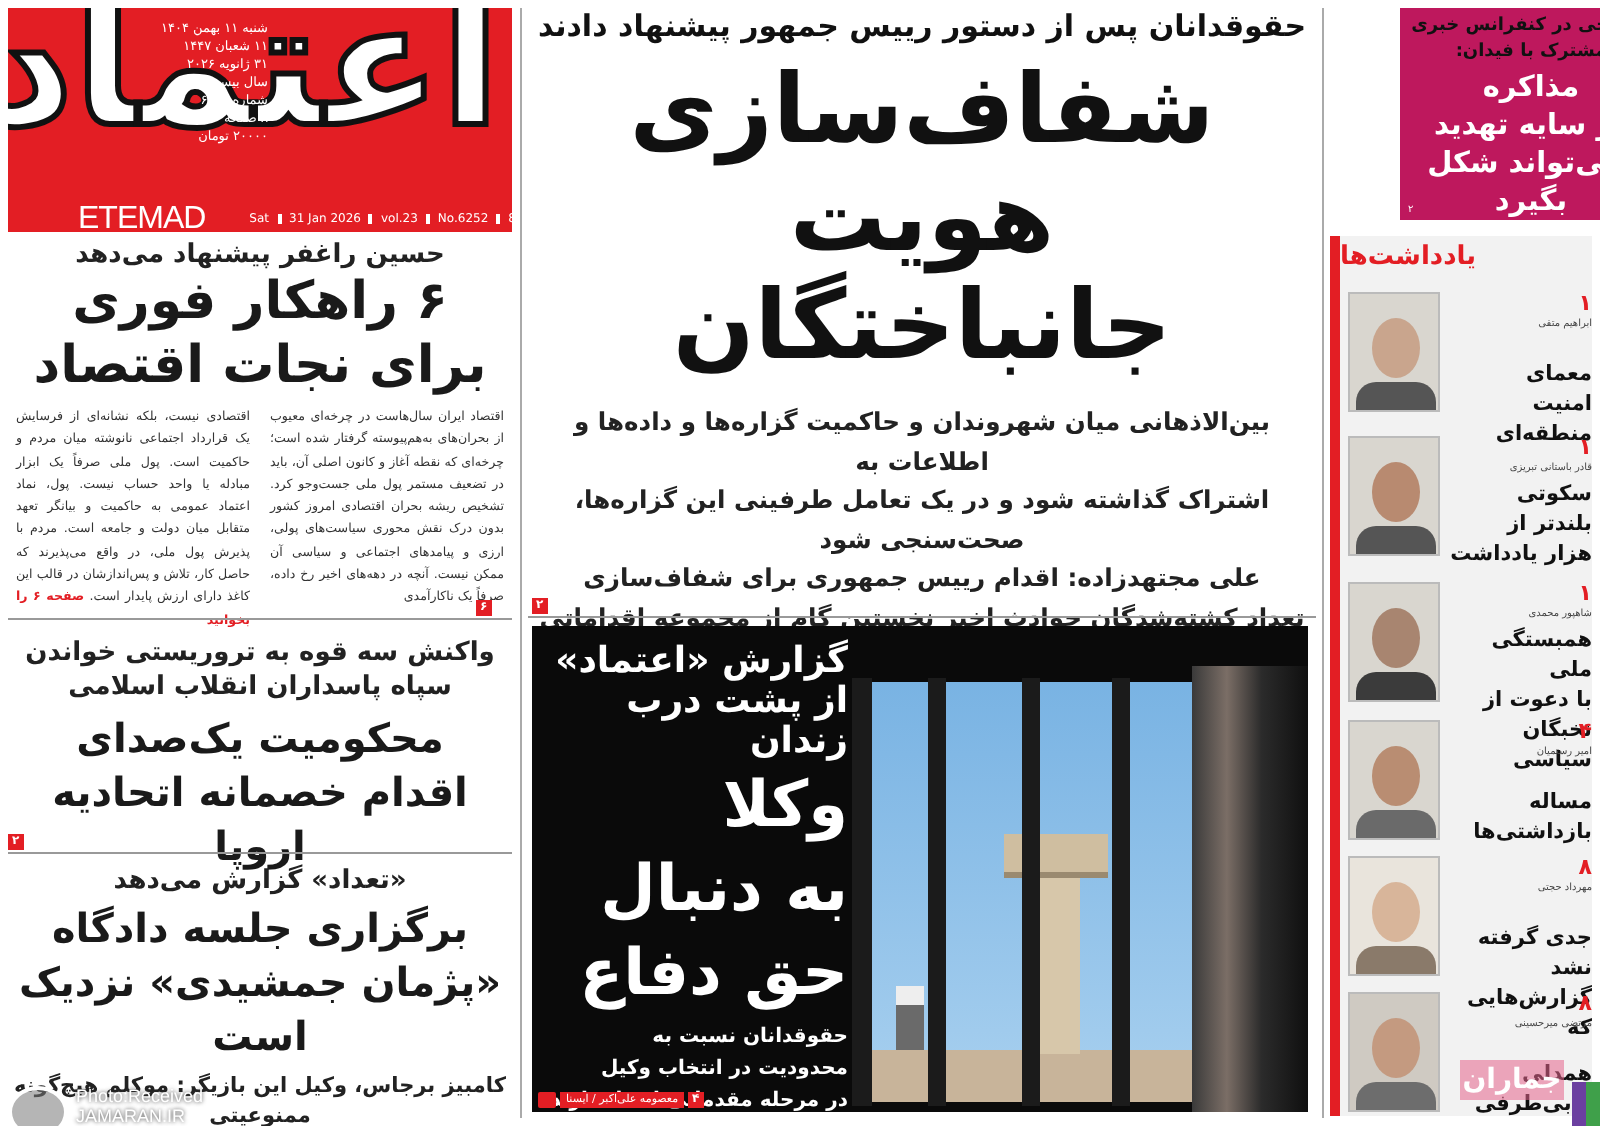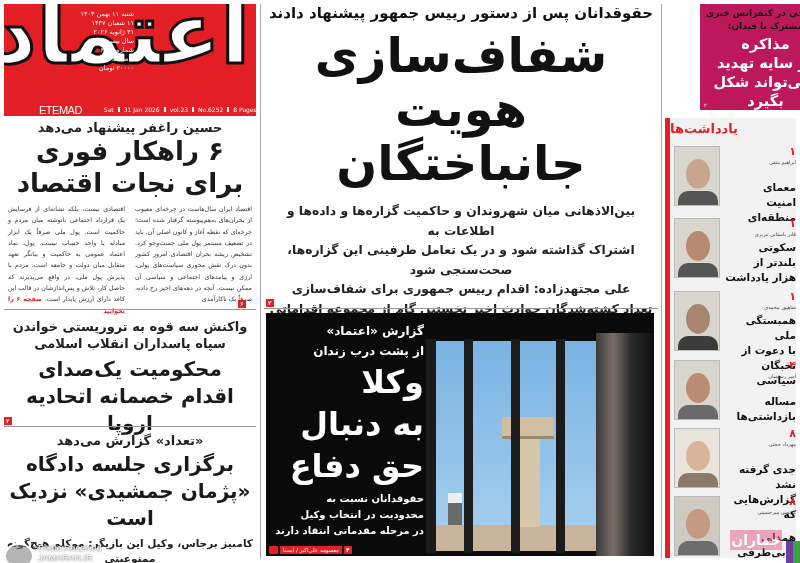--- a/index.html
+++ b/index.html
@@ -5,21 +5,21 @@
   * { box-sizing: border-box; margin: 0; padding: 0; }
   html, body { width: 800px; height: 563px; overflow: hidden; background: #fff; }
   body { position: relative; font-family: "DejaVu Sans", sans-serif; color: #111; }
 
   
   .masthead { position: absolute; left: 4px; top: 4px; width: 252px; height: 112px; background: #e31e24; overflow: hidden; }
   .logo-text { position: absolute; right: 6px; top: -14px; font-family: "DejaVu Sans", sans-serif; font-weight: bold; font-size: 86px; color: #fff; -webkit-text-stroke: 3px #111; letter-spacing: -4px; direction: rtl; line-height: 1; }
   .issue-info { position: absolute; left: 70px; top: 6px; width: 60px; direction: rtl; text-align: right; color: #fff; font-size: 6.5px; line-height: 9px; }
   .issue-info div { white-space: nowrap; }
   .masthead-bar { position: absolute; left: 0; bottom: 0; width: 100%; height: 13px; display: flex; align-items: center; gap: 4px; padding-left: 3px; color: #fff; font-size: 6px; white-space: nowrap; }
-  .brand-latin { font-family: "Liberation Sans", sans-serif; font-size: 11px; letter-spacing: -0.5px; font-weight: normal; margin-right: 18px; padding-left: 32px; }
+  .brand-latin { font-family: "Liberation Sans", sans-serif; font-size: 16px; letter-spacing: -0.5px; font-weight: normal; margin-right: 18px; padding-left: 32px; }
   .masthead-bar .sep { display: inline-block; width: 5px; height: 5px; border: 1px solid #fff; }
 
   
   .leftcol { position: absolute; left: 4px; width: 252px; direction: rtl; text-align: center; }
   .kicker { font-weight: bold; font-size: 13px; color: #222; }
   .head-l { font-weight: bold; font-size: 26px; line-height: 32px; color: #1a1a1a; }
   .head-m { font-weight: bold; font-size: 20px; line-height: 27px; color: #1a1a1a; }
   .sub { font-weight: bold; font-size: 13px; line-height: 17px; color: #222; }
   .bodycols { display: flex; gap: 10px; direction: rtl; text-align: justify; font-size: 6.3px; line-height: 11.3px; color: #333; padding: 0 4px; }
   .bodycols p { flex: 1; }
@@ -37,21 +37,21 @@
   
   .photo { position: absolute; left: 266px; top: 313px; width: 388px; height: 243px; background: #0a0a0a; overflow: hidden; }
   .sky { position: absolute; left: 168px; top: 28px; width: 162px; height: 210px; background: linear-gradient(#79b3e3, #a8d0ef); }
   .wall { position: absolute; left: 168px; top: 212px; width: 162px; height: 26px; background: #c8b49a; }
   .tower { position: absolute; left: 248px; top: 110px; width: 26px; height: 104px; background: #d7c7aa; }
   .tower-top { position: absolute; left: 236px; top: 104px; width: 52px; height: 22px; background: #cfbea0; border-bottom: 3px solid #9a8a70; }
   .watertank { position: absolute; left: 182px; top: 180px; width: 14px; height: 32px; background: linear-gradient(#eee 0 30%, #6a6a6a 30%); }
   .bar { position: absolute; top: 26px; width: 9px; height: 214px; background: #1b1b1b; }
   .window-frame { position: absolute; left: 330px; top: 20px; width: 58px; height: 223px; background: linear-gradient(90deg, #3a3a3a, #7b6e66 30%, #2b2b2b 60%, #0f0f0f); }
   .photo-text { position: absolute; left: 8px; top: 8px; width: 150px; direction: rtl; text-align: right; color: #fff; }
-  .pt-kicker { font-weight: bold; font-size: 12px; line-height: 20px; text-align: right; }
+  .pt-kicker { font-weight: bold; font-size: 18px; line-height: 20px; text-align: right; }
   .pt-head { font-weight: bold; font-size: 32px; line-height: 42px; }
   .pt-sub { font-weight: bold; font-size: 10px; line-height: 16px; margin-top: 4px; }
   .photo-credit { position: absolute; left: 3px; bottom: 2px; display: flex; gap: 2px; align-items: center; }
   .photo-credit .cam { width: 9px; height: 8px; background: #e31e24; border-radius: 1px; }
   .photo-credit .name { background: #e31e24; color: #fff; font-size: 5.5px; padding: 0 3px; line-height: 8px; direction: rtl; }
 
   
   .teaser { position: absolute; left: 700px; top: 4px; width: 131px; height: 106px; background: #be185d; direction: rtl; text-align: center; padding-top: 3px; }
   .teaser .t-kicker { color: #111; font-weight: bold; font-size: 9px; line-height: 13px; }
   .teaser .t-head { color: #fff; font-weight: bold; font-size: 14.5px; line-height: 19px; margin-top: 2px; }

